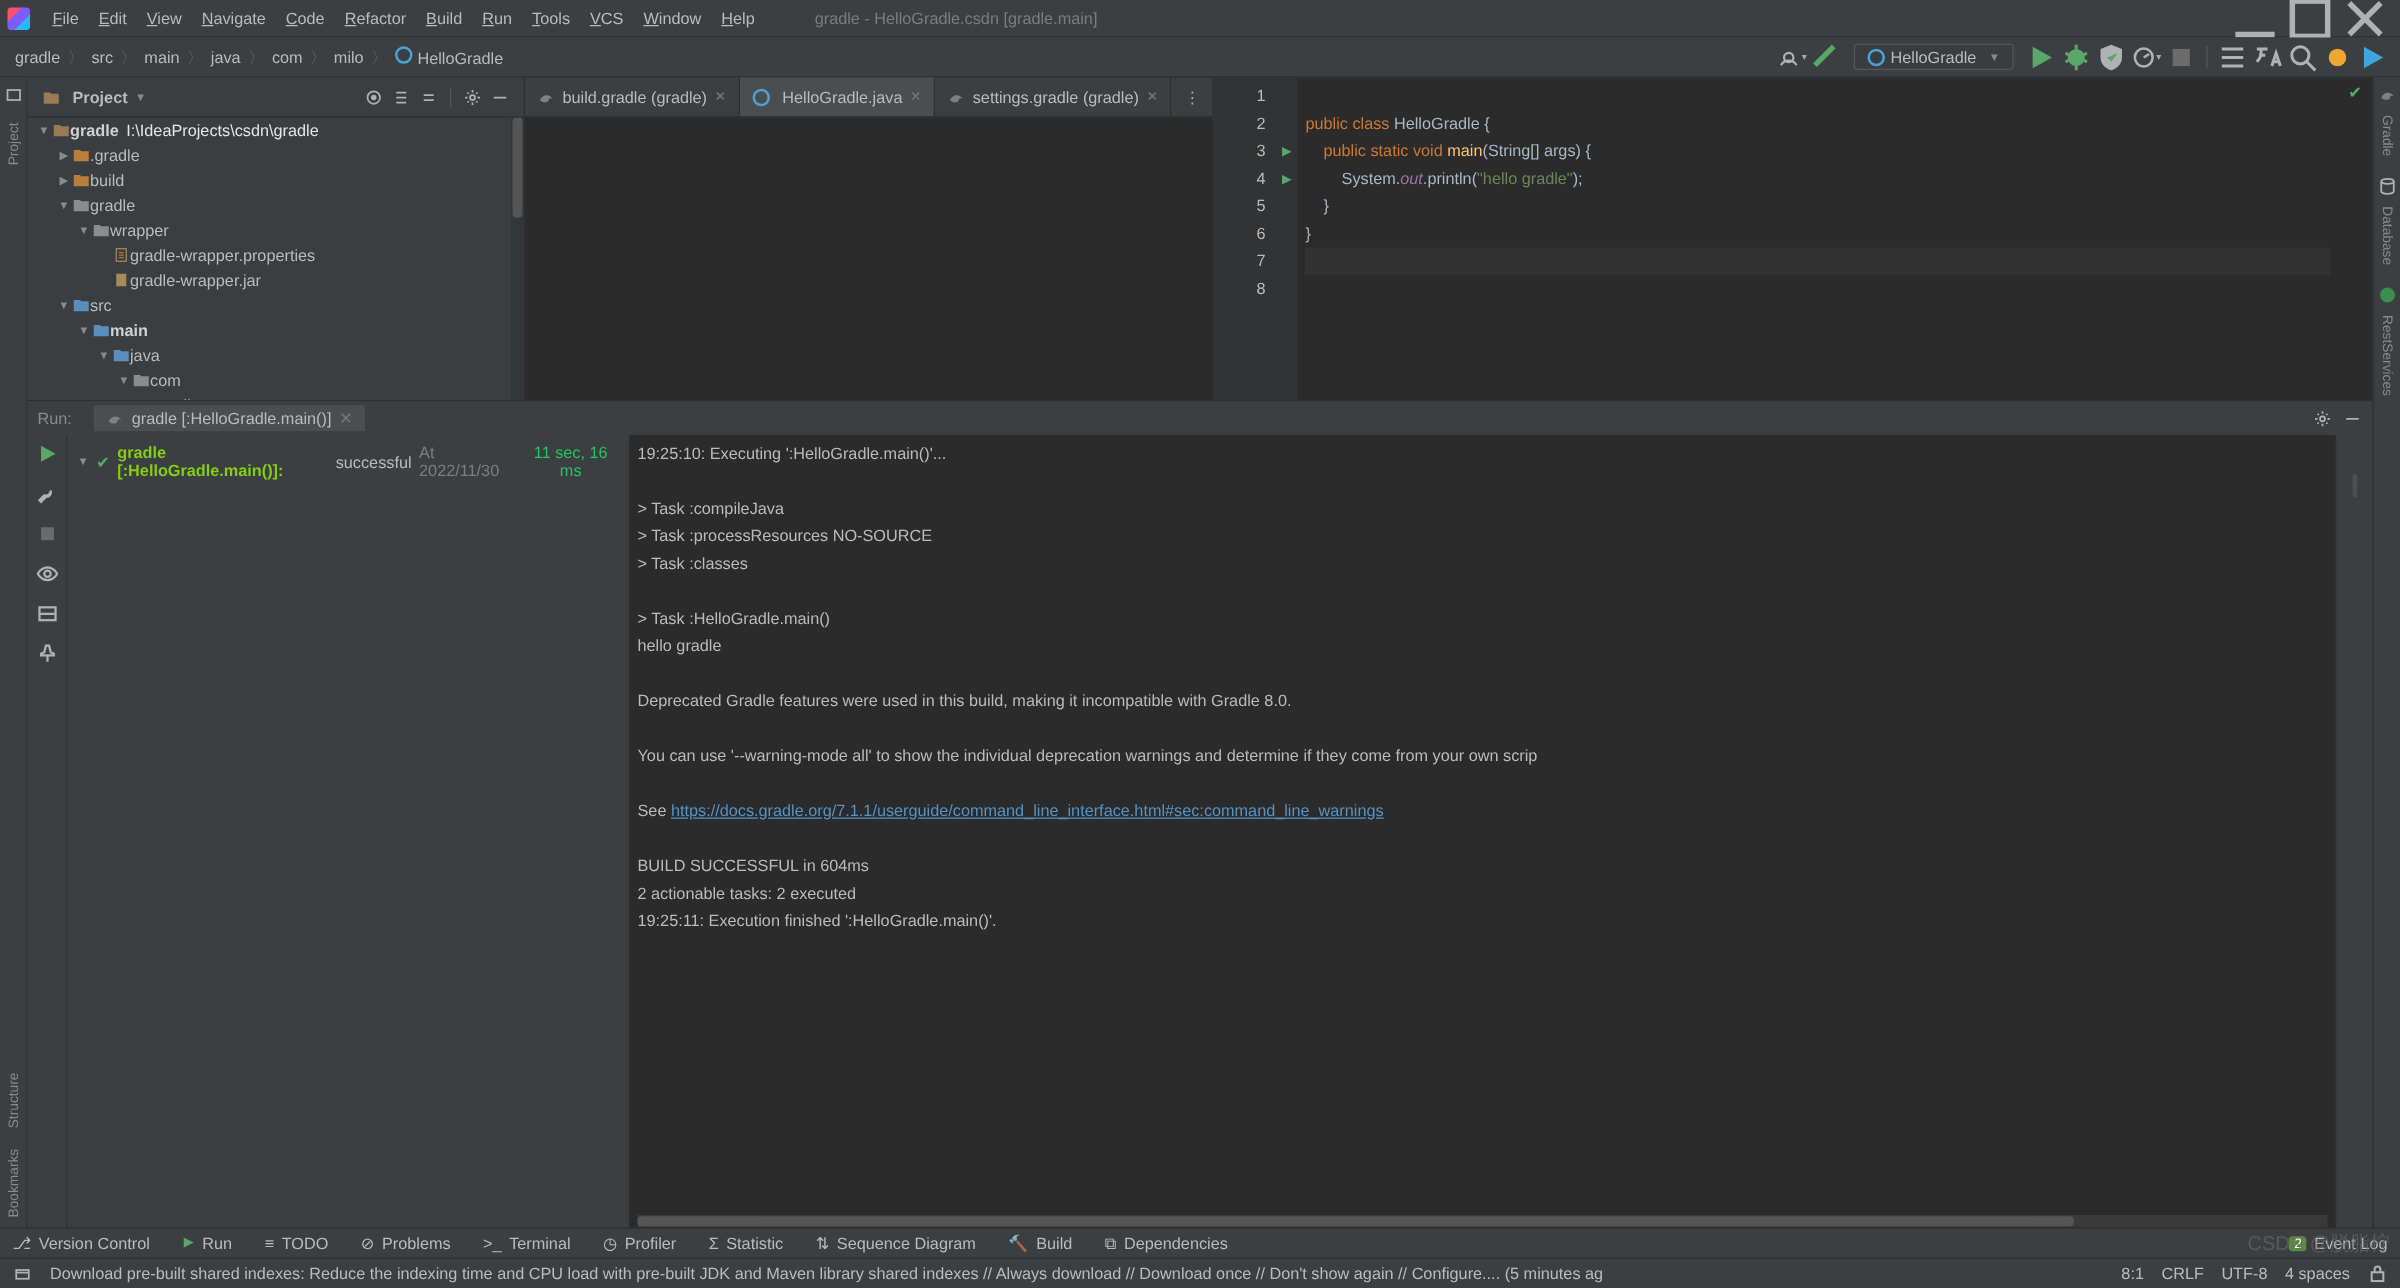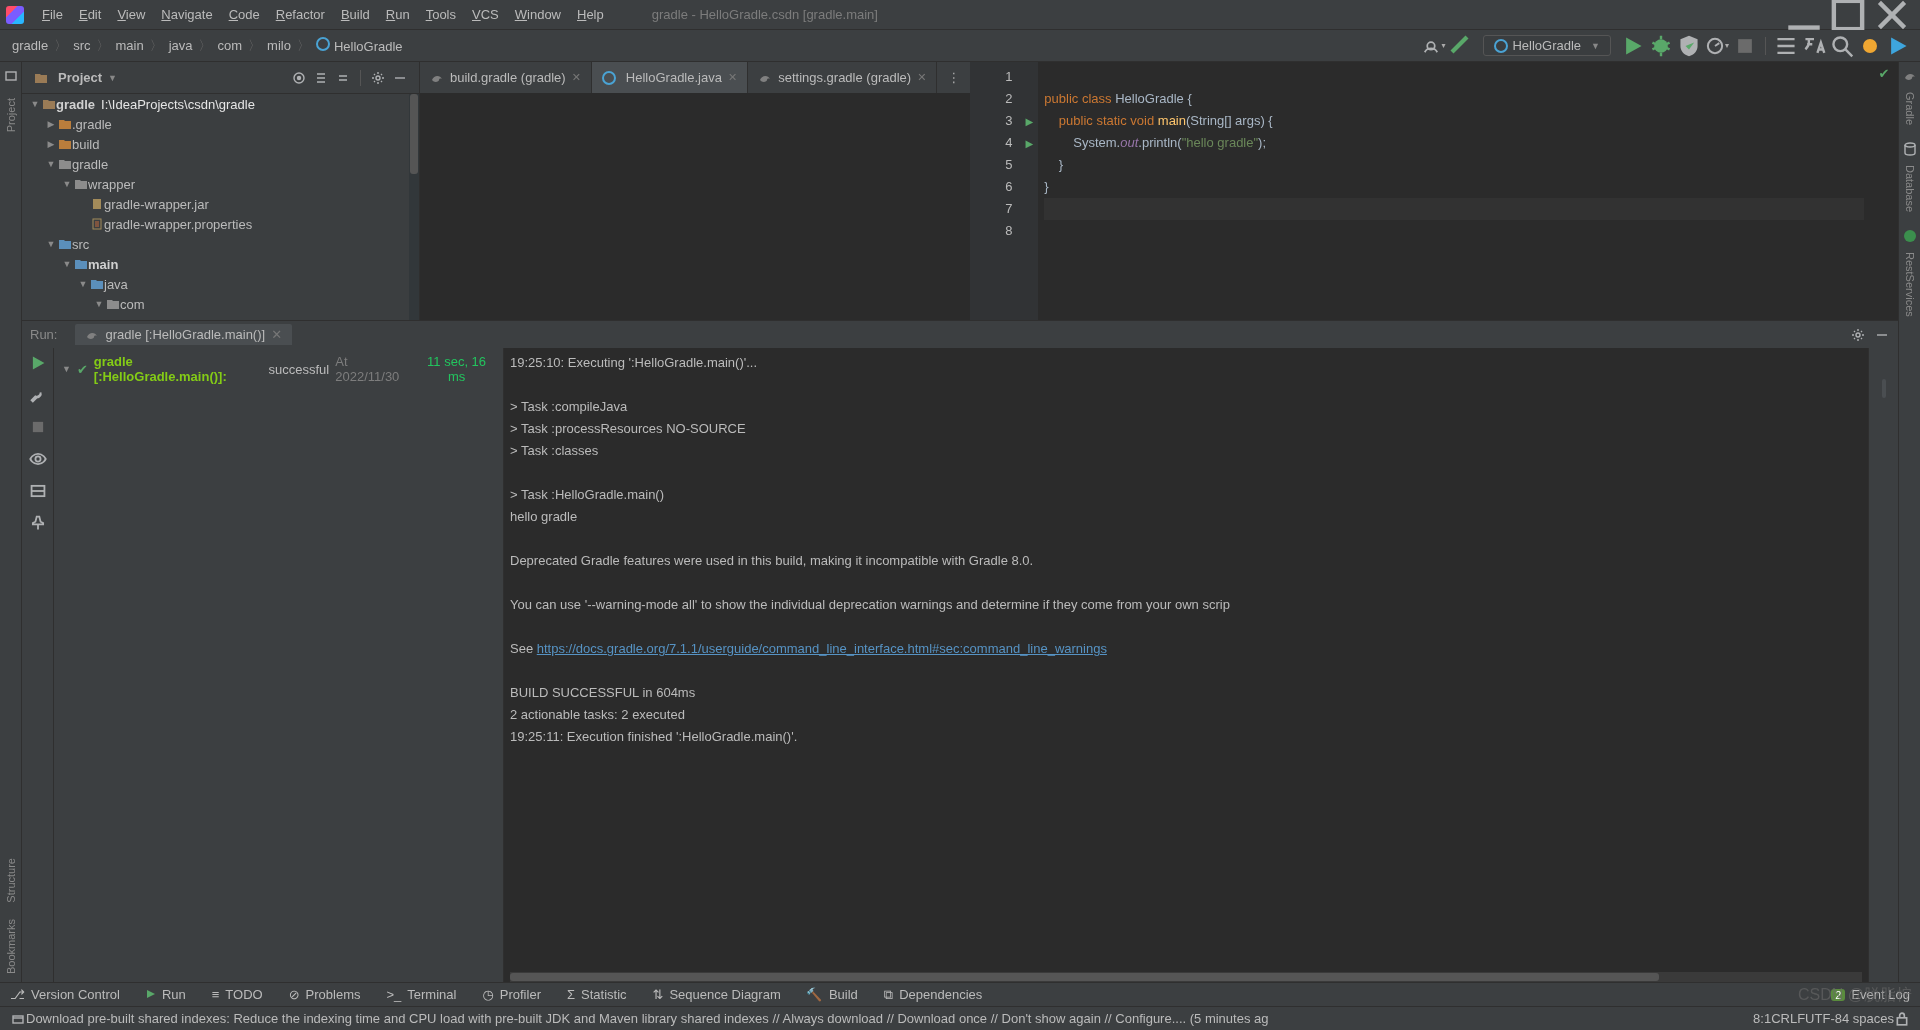--- a/index.html
+++ b/index.html
@@ -95,21 +95,21 @@
 .console { flex:1; background:#2b2b2b; font-family:Consolas,monospace; font-size:13.5px; line-height:22px; padding:4px 6px; overflow:hidden; color:#bcbcbc; white-space:pre; position:relative; }
 .console a.link { color:#5693c4; text-decoration:underline; }
 .console-scroll { position:absolute; left:6px; right:6px; bottom:0; height:10px; background:#3a3a3a; }
 .console-scroll::after{content:"";position:absolute;top:1px;bottom:1px;left:0;width:85%;background:#555;border-radius:3px;}
 .run-right-icons { width:30px; background:#3c3f41; border-left:1px solid #2f2f2f; display:flex; flex-direction:column; align-items:center; padding-top:6px; gap:10px; }
 
 
 .bottom-tabs { height:24px; background:#3c3f41; border-top:1px solid #2f2f2f; padding:0 10px; gap:26px; }
 .bottom-tabs .bt { display:flex; align-items:center; gap:6px; color:#9a9a9a; font-size:12px; }
 .bottom-tabs .bt.active { color:#d0d0d0; }
-.statusbar { height:24px; background:#3c3f41; border-top:1px solid #2f2f2f; padding:0 10px; font-size:12px; color:#9a9a9a; }
+.statusbar { height:24px; background:#3c3f41; border-top:1px solid #2f2f2f; padding:0 10px; font-size:12px; color:#9a9a9a; gap:14px; }
 .notif { background:#5a8c3d; color:#fff; border-radius:3px; padding:0 4px; font-size:11px; }
 .watermark { position:fixed; right:8px; bottom:24px; color:#6a6a6a; font-size:16px; opacity:.6; }
 </style>
 </head>
 <body>
 
 <div class="titlebar row">
   <div class="logo"></div>
   <div class="row" id="menus">
       <div class="menu-item"><u>F</u>ile</div>
@@ -322,31 +322,31 @@
               <div class="tree-row" style="padding-left: 38px;">
                 <span class="arrow">▼</span>
                 <svg width="14" height="14" viewBox="0 0 14 14">
                   <path fill="#8c8c8c" d="M1 3h5l1 1h6v8H1z"></path>
                 </svg> 
                 <span>wrapper</span>
               </div>
               <div class="tree-row" style="padding-left: 54px;">
                 <span class="arrow"></span>
                 <svg width="14" height="14" viewBox="0 0 14 14">
-                  <rect x="3" y="2" width="8" height="10" fill="#a38b5a"></rect>
-                </svg> 
-                <span>gradle-wrapper.jar</span>
+                  <rect x="3" y="2" width="8" height="10" fill="none" stroke="#a38b5a"></rect>
+                  <path stroke="#c26b3f" d="M5 5h4M5 7h4M5 9h4"></path>
+                </svg> 
+                <span>gradle-wrapper.properties</span>
               </div>
               <div class="tree-row" style="padding-left: 54px;">
                 <span class="arrow"></span>
                 <svg width="14" height="14" viewBox="0 0 14 14">
-                  <rect x="3" y="2" width="8" height="10" fill="none" stroke="#a38b5a"></rect>
-                  <path stroke="#c26b3f" d="M5 5h4M5 7h4M5 9h4"></path>
-                </svg> 
-                <span>gradle-wrapper.properties</span>
+                  <rect x="3" y="2" width="8" height="10" fill="#a38b5a"></rect>
+                </svg> 
+                <span>gradle-wrapper.jar</span>
               </div>
               <div class="tree-row" style="padding-left: 22px;">
                 <span class="arrow">▼</span>
                 <svg width="14" height="14" viewBox="0 0 14 14">
                   <path fill="#5b8fbb" d="M1 3h5l1 1h6v8H1z"></path>
                 </svg> 
                 <span>src</span>
               </div>
               <div class="tree-row" style="padding-left: 38px;">
                 <span class="arrow">▼</span>

